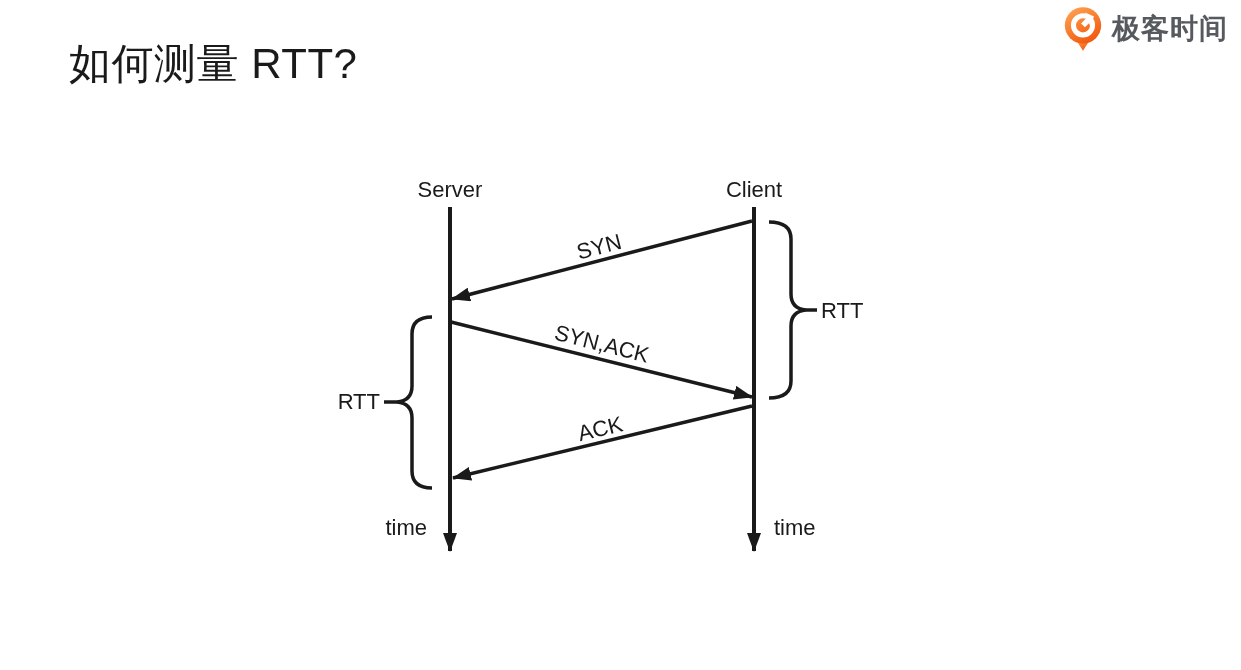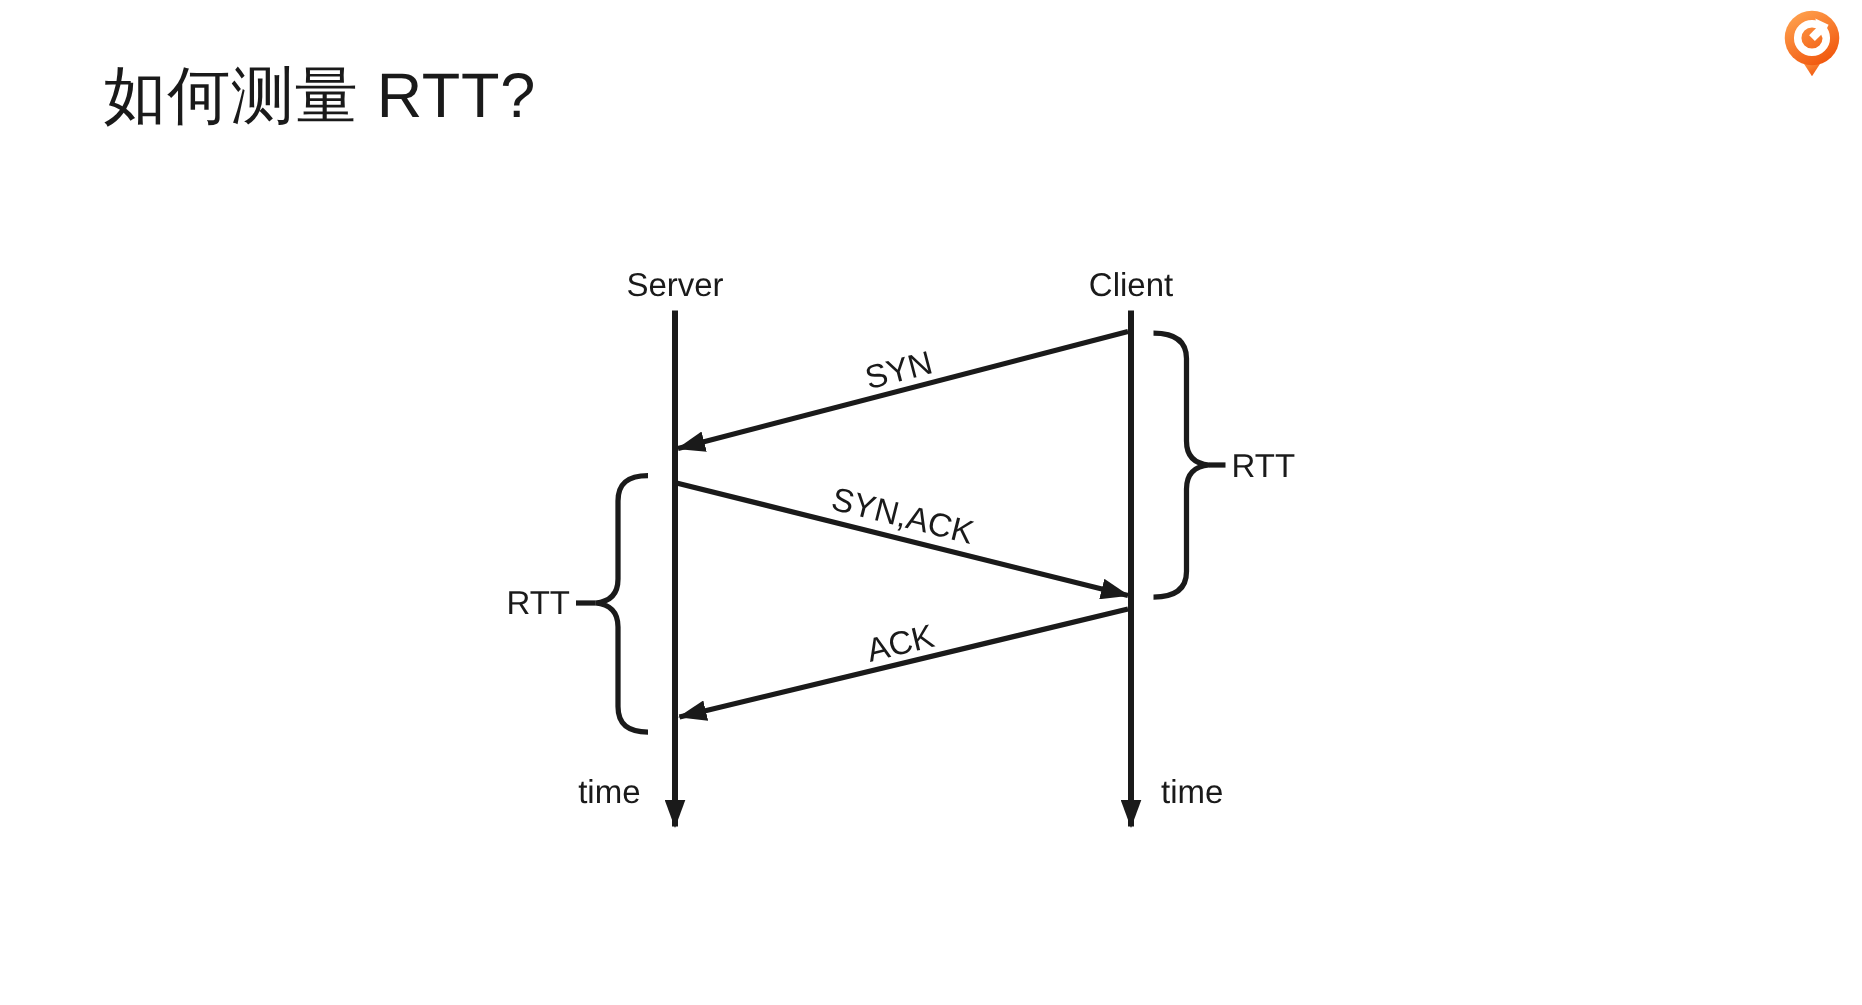--- a/index.html
+++ b/index.html
@@ -37,20 +37,21 @@
           <stop offset="0" stop-color="#ffa24f"></stop>
           <stop offset="1" stop-color="#f0530a"></stop>
         </linearGradient>
       </defs>
       <path d="M13,35 L31,35 L22,49 Z" fill="url(#logoGrad)"></path>
       <circle cx="22" cy="21" r="20" fill="url(#logoGrad)"></circle>
       <circle cx="22" cy="21" r="10.5" fill="none" stroke="#ffffff" stroke-width="5.5"></circle>
       <path d="M22,21 L29,14" stroke="#ffffff" stroke-width="6" stroke-linecap="butt"></path>
       <path d="M24,7 L34,11 L30,21 Z" fill="#ffffff" transform="rotate(3 29 14)"></path>
     </svg>
+    <span class="brand-text">极客时间</span>
   </div>
 
   <svg class="diagram" width="1241" height="670" viewBox="0 0 1241 670">
     <defs>
       <marker id="arrow" viewBox="0 0 19 14" refX="18" refY="7" markerWidth="19" markerHeight="14" markerUnits="userSpaceOnUse" orient="auto">
         <path d="M0,0 L19,7 L0,14 Z" fill="#1a1a1a"></path>
       </marker>
     </defs>
 
     <text class="ink-text" x="450" y="197" text-anchor="middle">Server</text>

